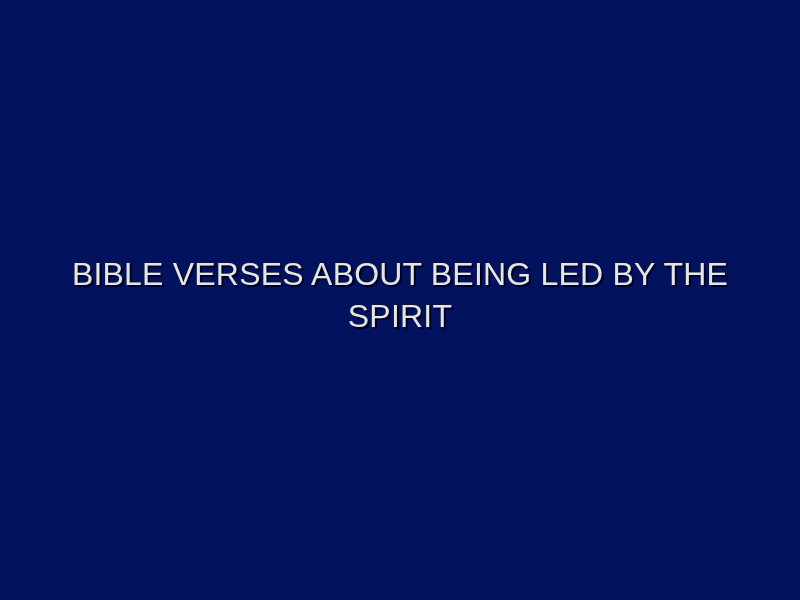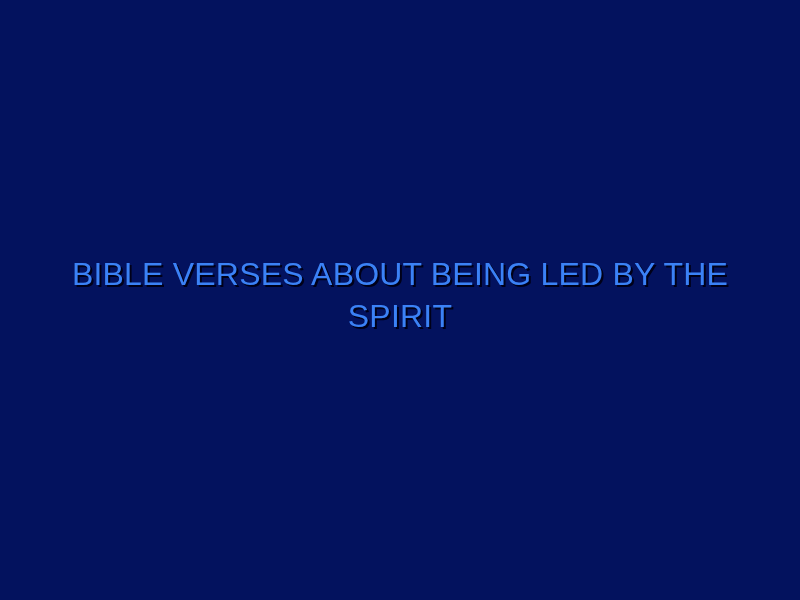--- a/index.html
+++ b/index.html
@@ -49,17 +49,17 @@
     white-space: pre-line;
   }
 </style>
 </head>
 <body>
 
 <div class="slide" style="background-color: rgb(3, 18, 94);">
 
   <div class="title-block">
 
-    <h1 class="hero-title" style="color: #3b82f6; text-shadow: rgb(0, 0, 24) 2px 2px 0px; text-transform: uppercase; text-align: center;">BIBLE VERSES ABOUT BEING LED BY THE SPIRIT</h1>
+    <h1 class="hero-title" style="color: #e5e5e5; text-shadow: rgb(0, 0, 24) 2px 2px 0px; text-transform: uppercase; text-align: center;">BIBLE VERSES ABOUT BEING LED BY THE SPIRIT</h1>
 
   </div>
 
 </div>
 
 </body></html>

